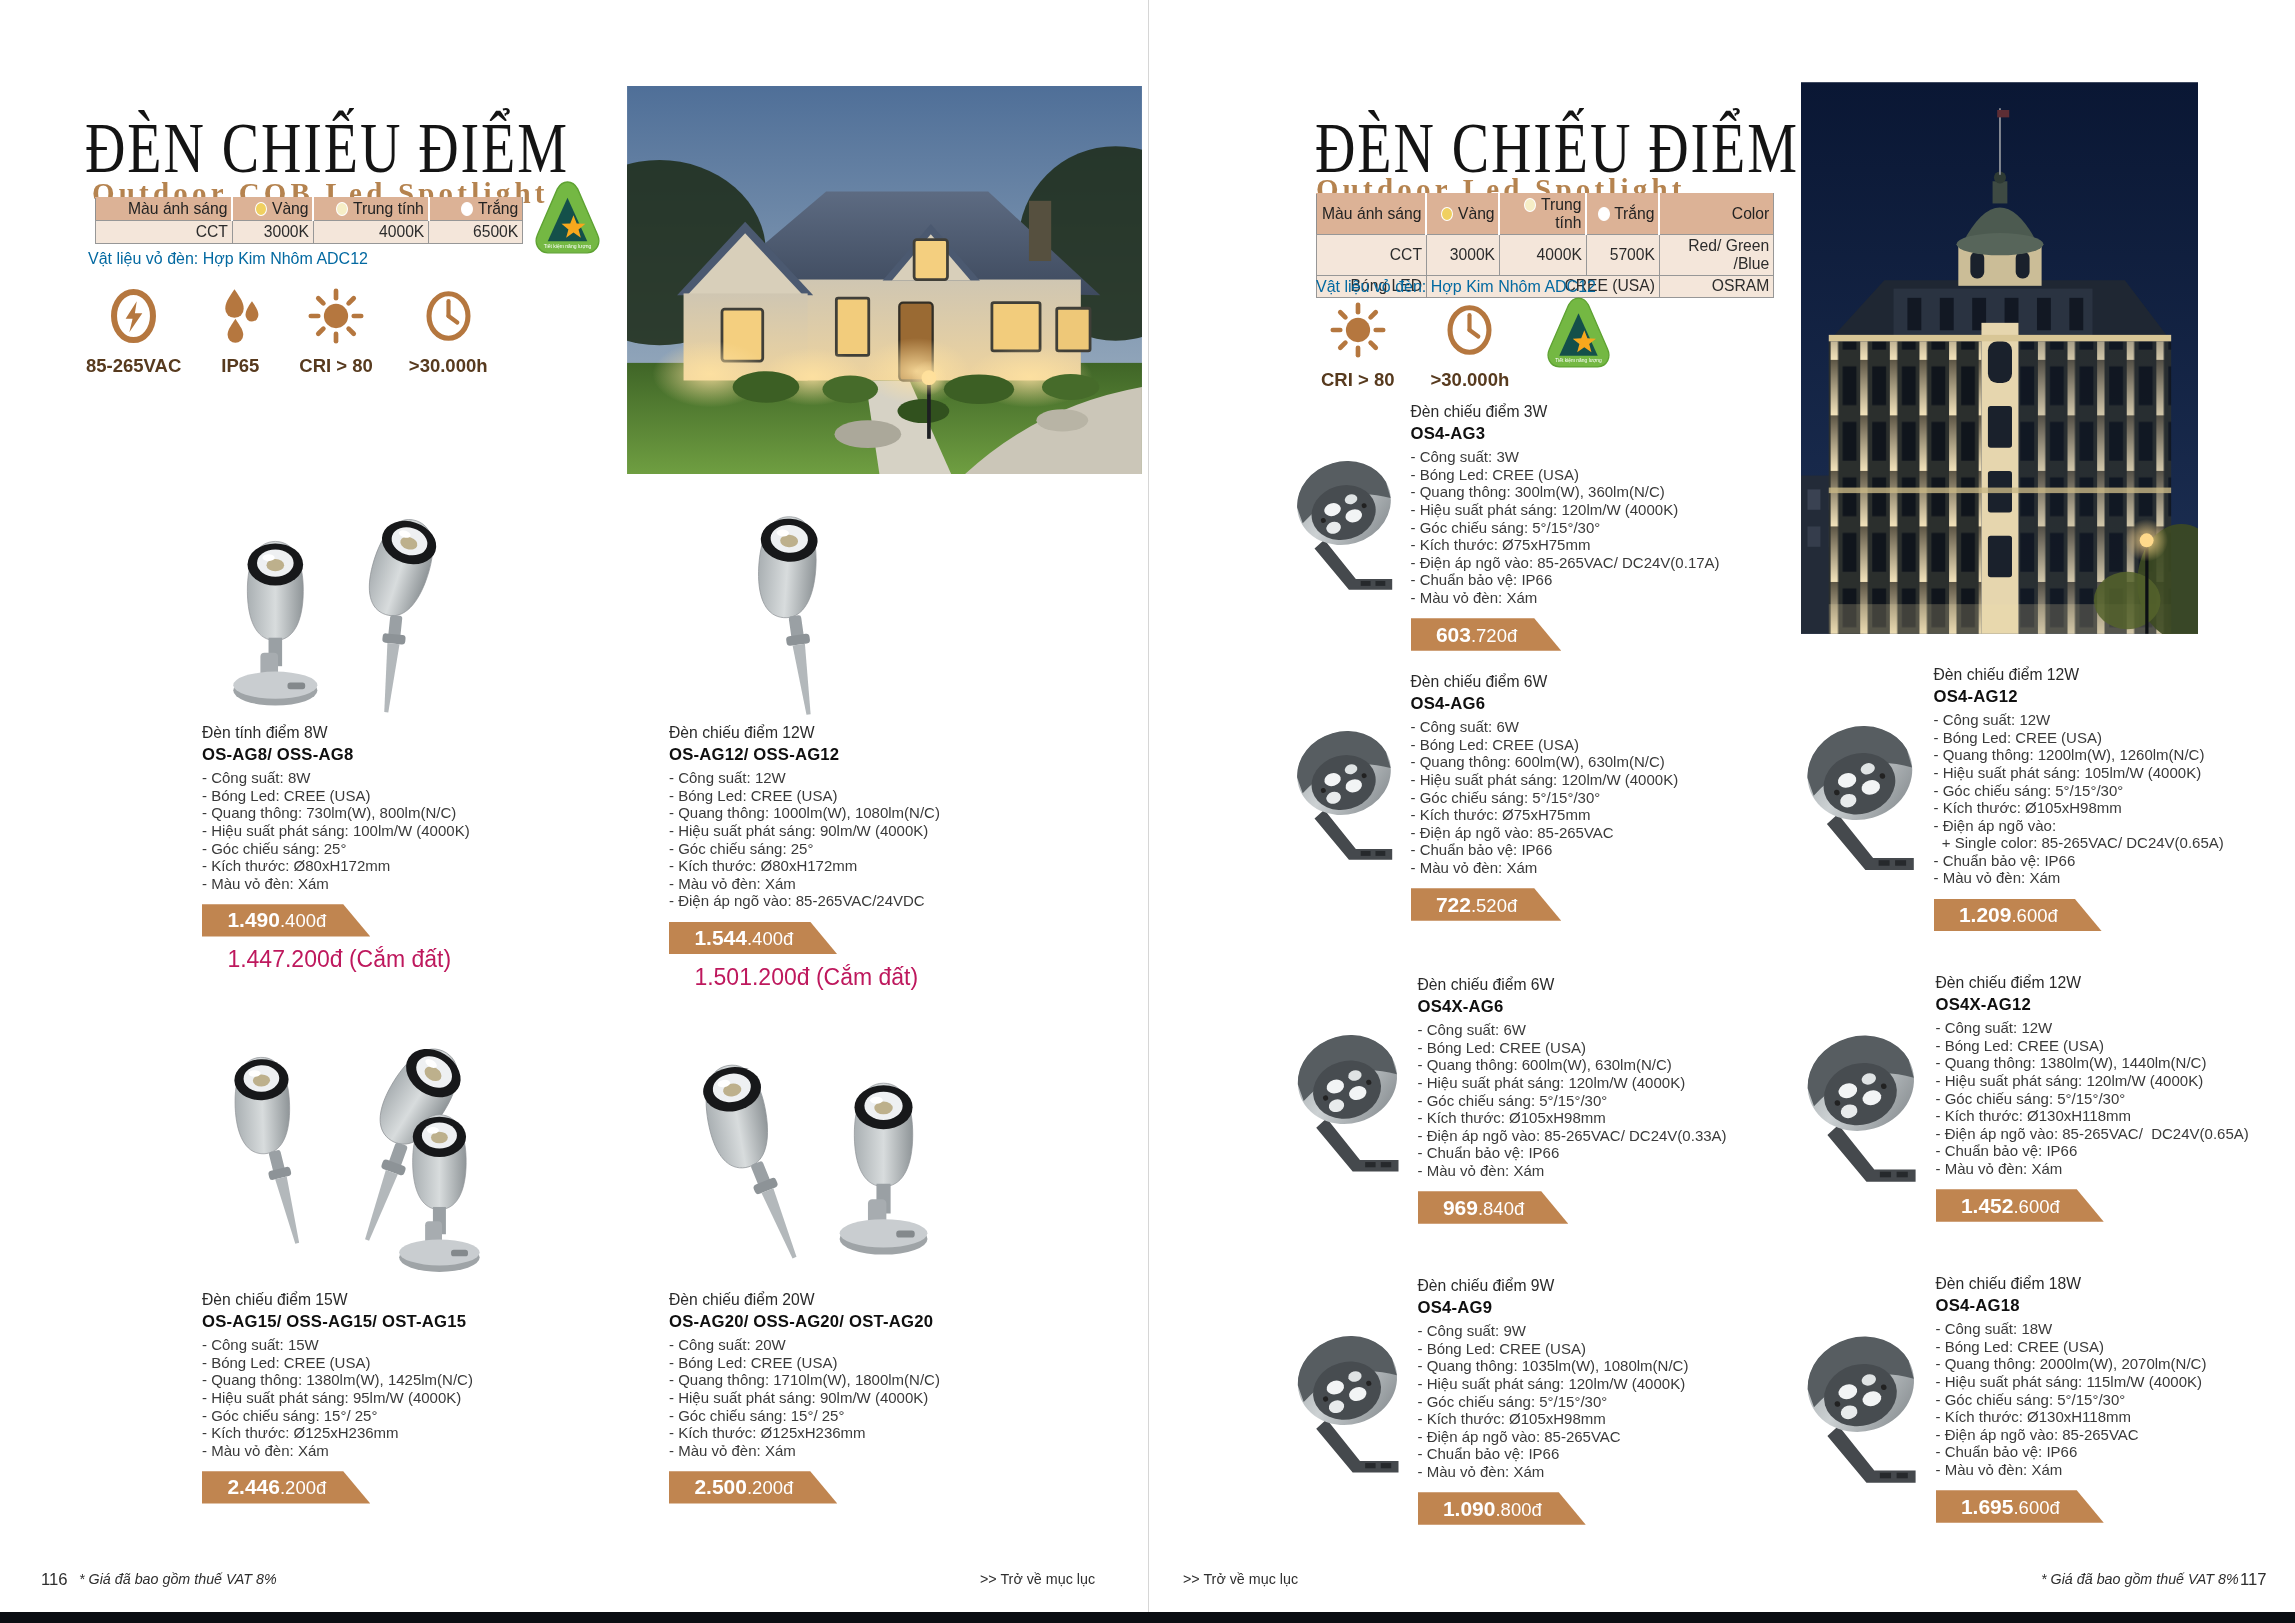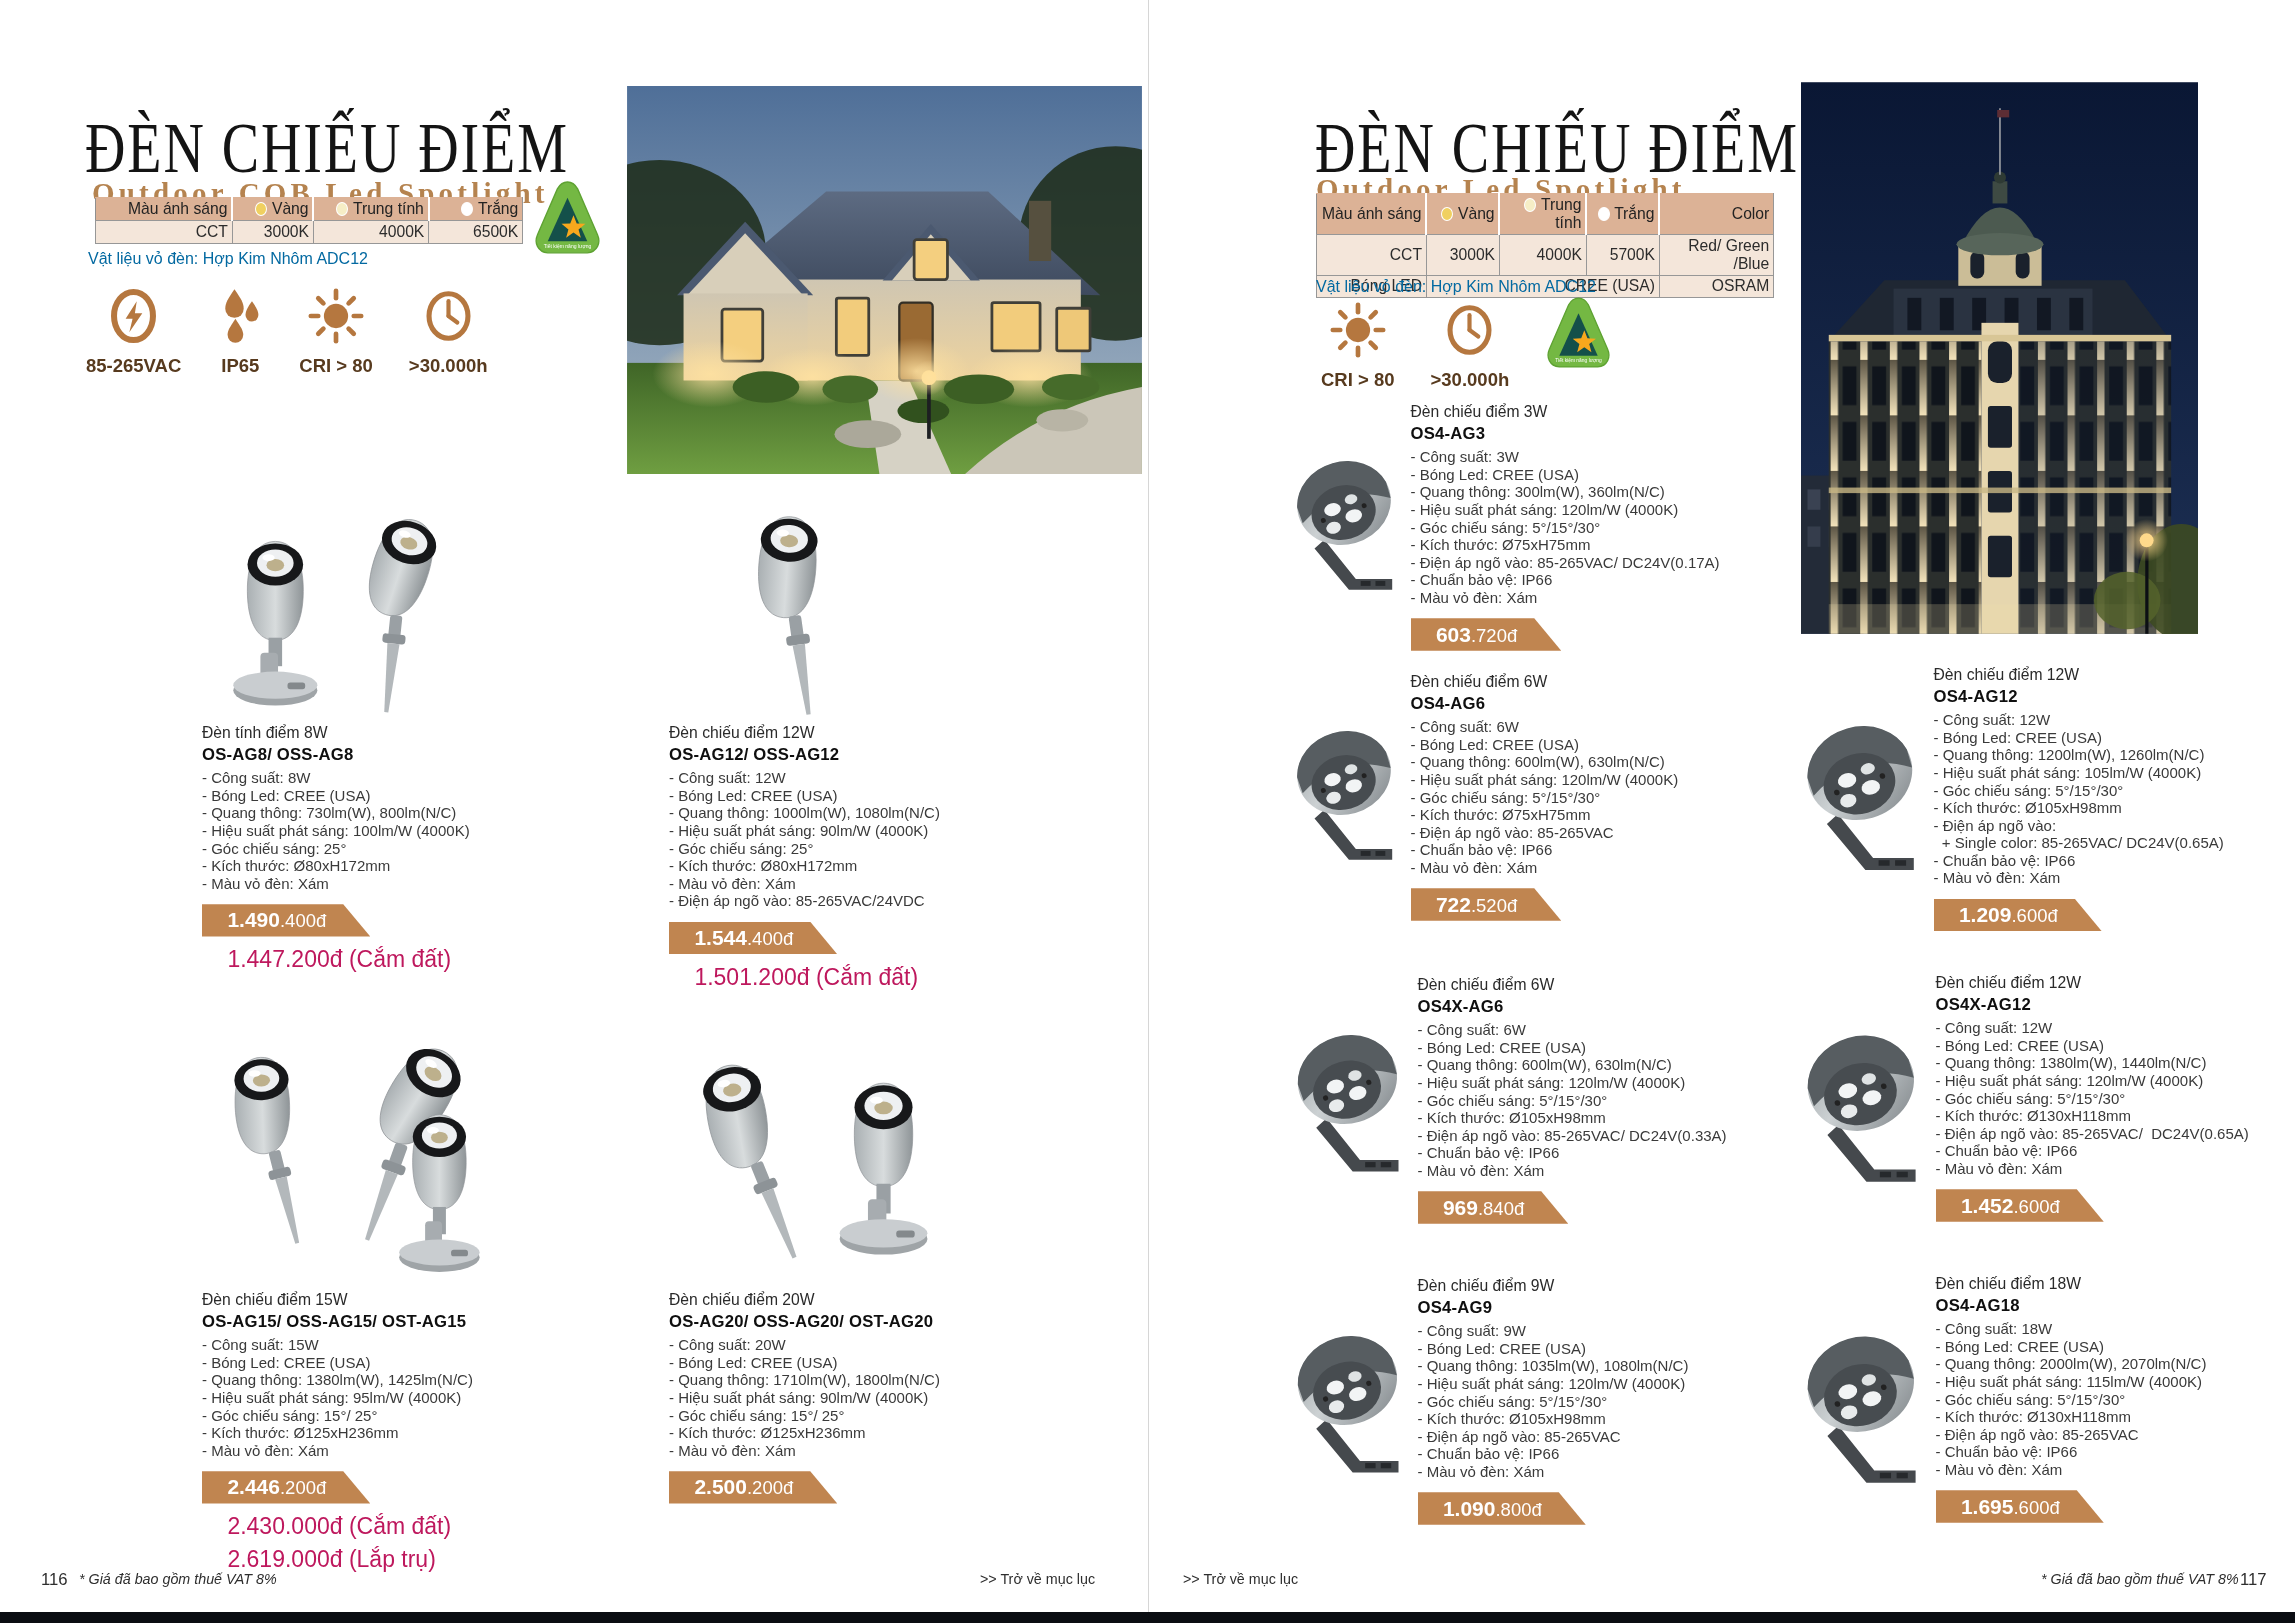--- a/index.html
+++ b/index.html
@@ -375,24 +375,20 @@
     <div class="p-specs">
         <div class="spec">- Công suất: 15W</div>
         <div class="spec">- Bóng Led: CREE (USA)</div>
         <div class="spec">- Quang thông: 1380lm(W), 1425lm(N/C)</div>
         <div class="spec">- Hiệu suất phát sáng: 95lm/W (4000K)</div>
         <div class="spec">- Góc chiếu sáng: 15°/ 25°</div>
         <div class="spec">- Kích thước: Ø125xH236mm</div>
         <div class="spec">- Màu vỏ đèn: Xám</div>
       </div>
     <div class="price-banner"><span class="price-main">2.446</span><span class="price-sub">.200đ</span></div>
-    <div class="alt-prices">
-        <div class="alt-price">2.430.000đ (Cắm đất)</div>
-        <div class="alt-price">2.619.000đ (Lắp trụ)</div>
-      </div>
   </article>
 
   <article class="product pl" id="pl4">
     <div class="p-photo">
       <svg width="278" height="259" viewBox="0 0 600 560">
         <g transform="rotate(-22 180 280)">
             <use href="#lamp-spike" x="60" y="70" width="215" height="460"></use>
           </g>
         <use href="#lamp-base" x="330" y="120" width="245" height="400"></use>
       </svg>

